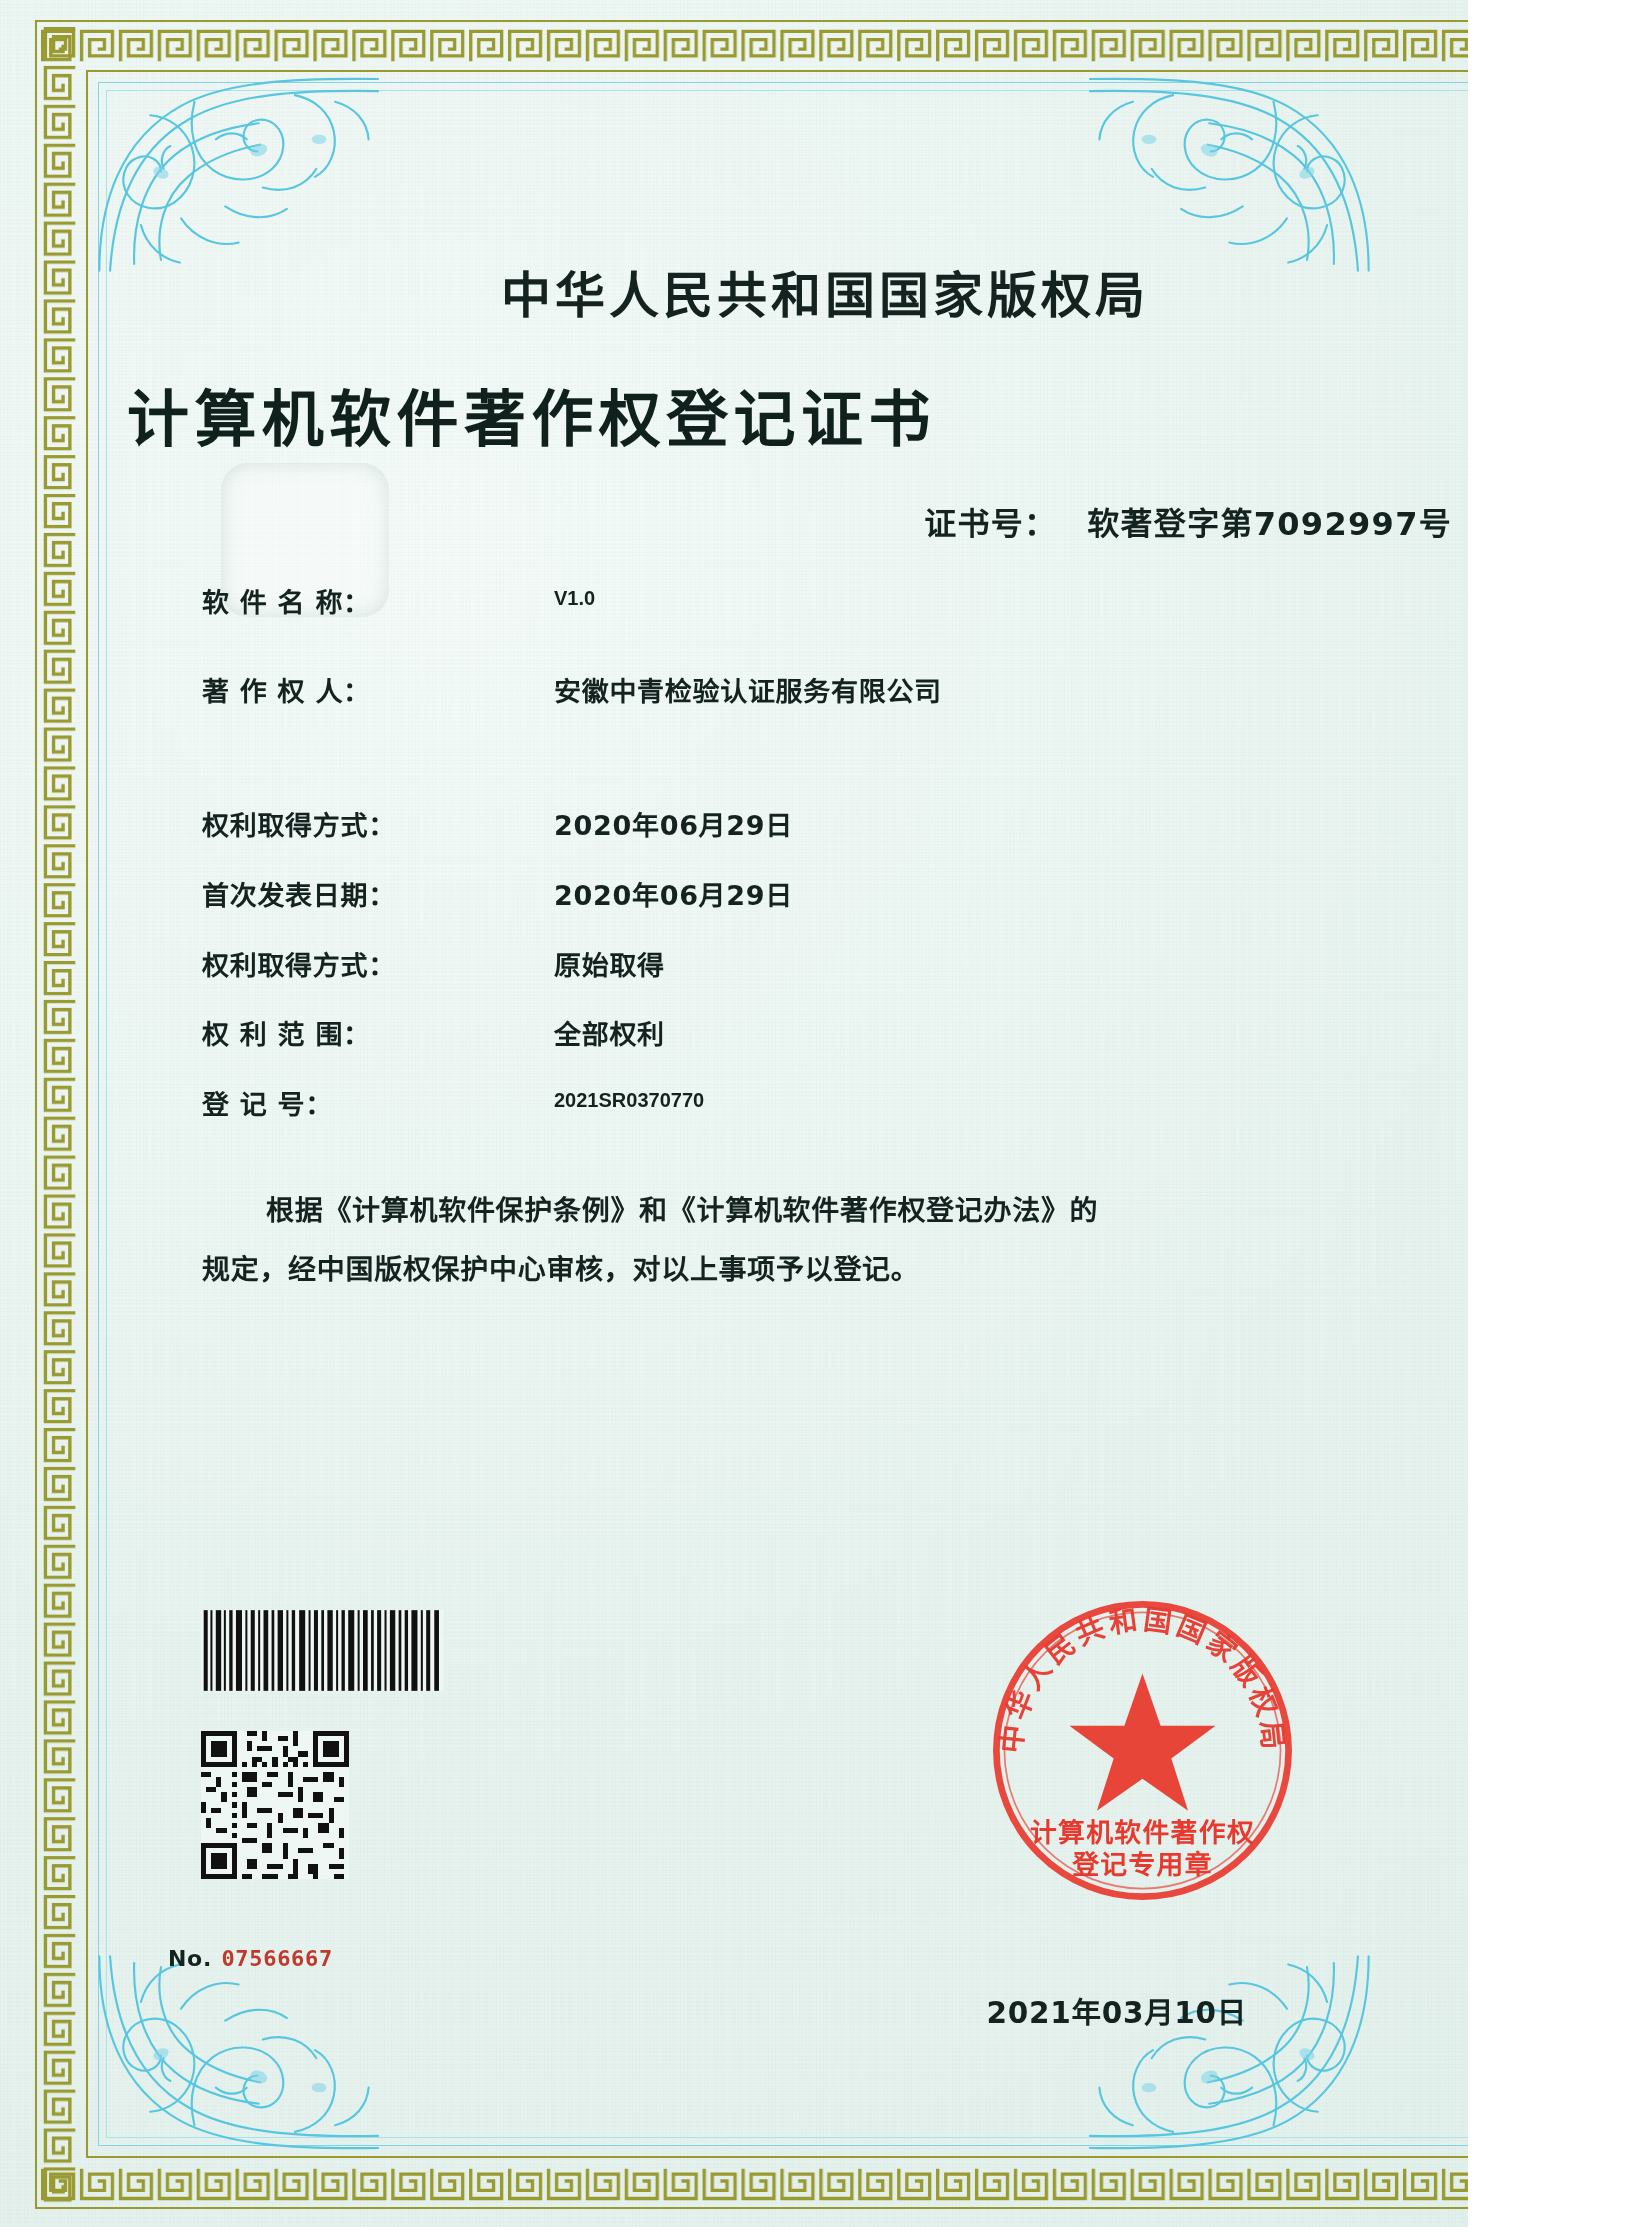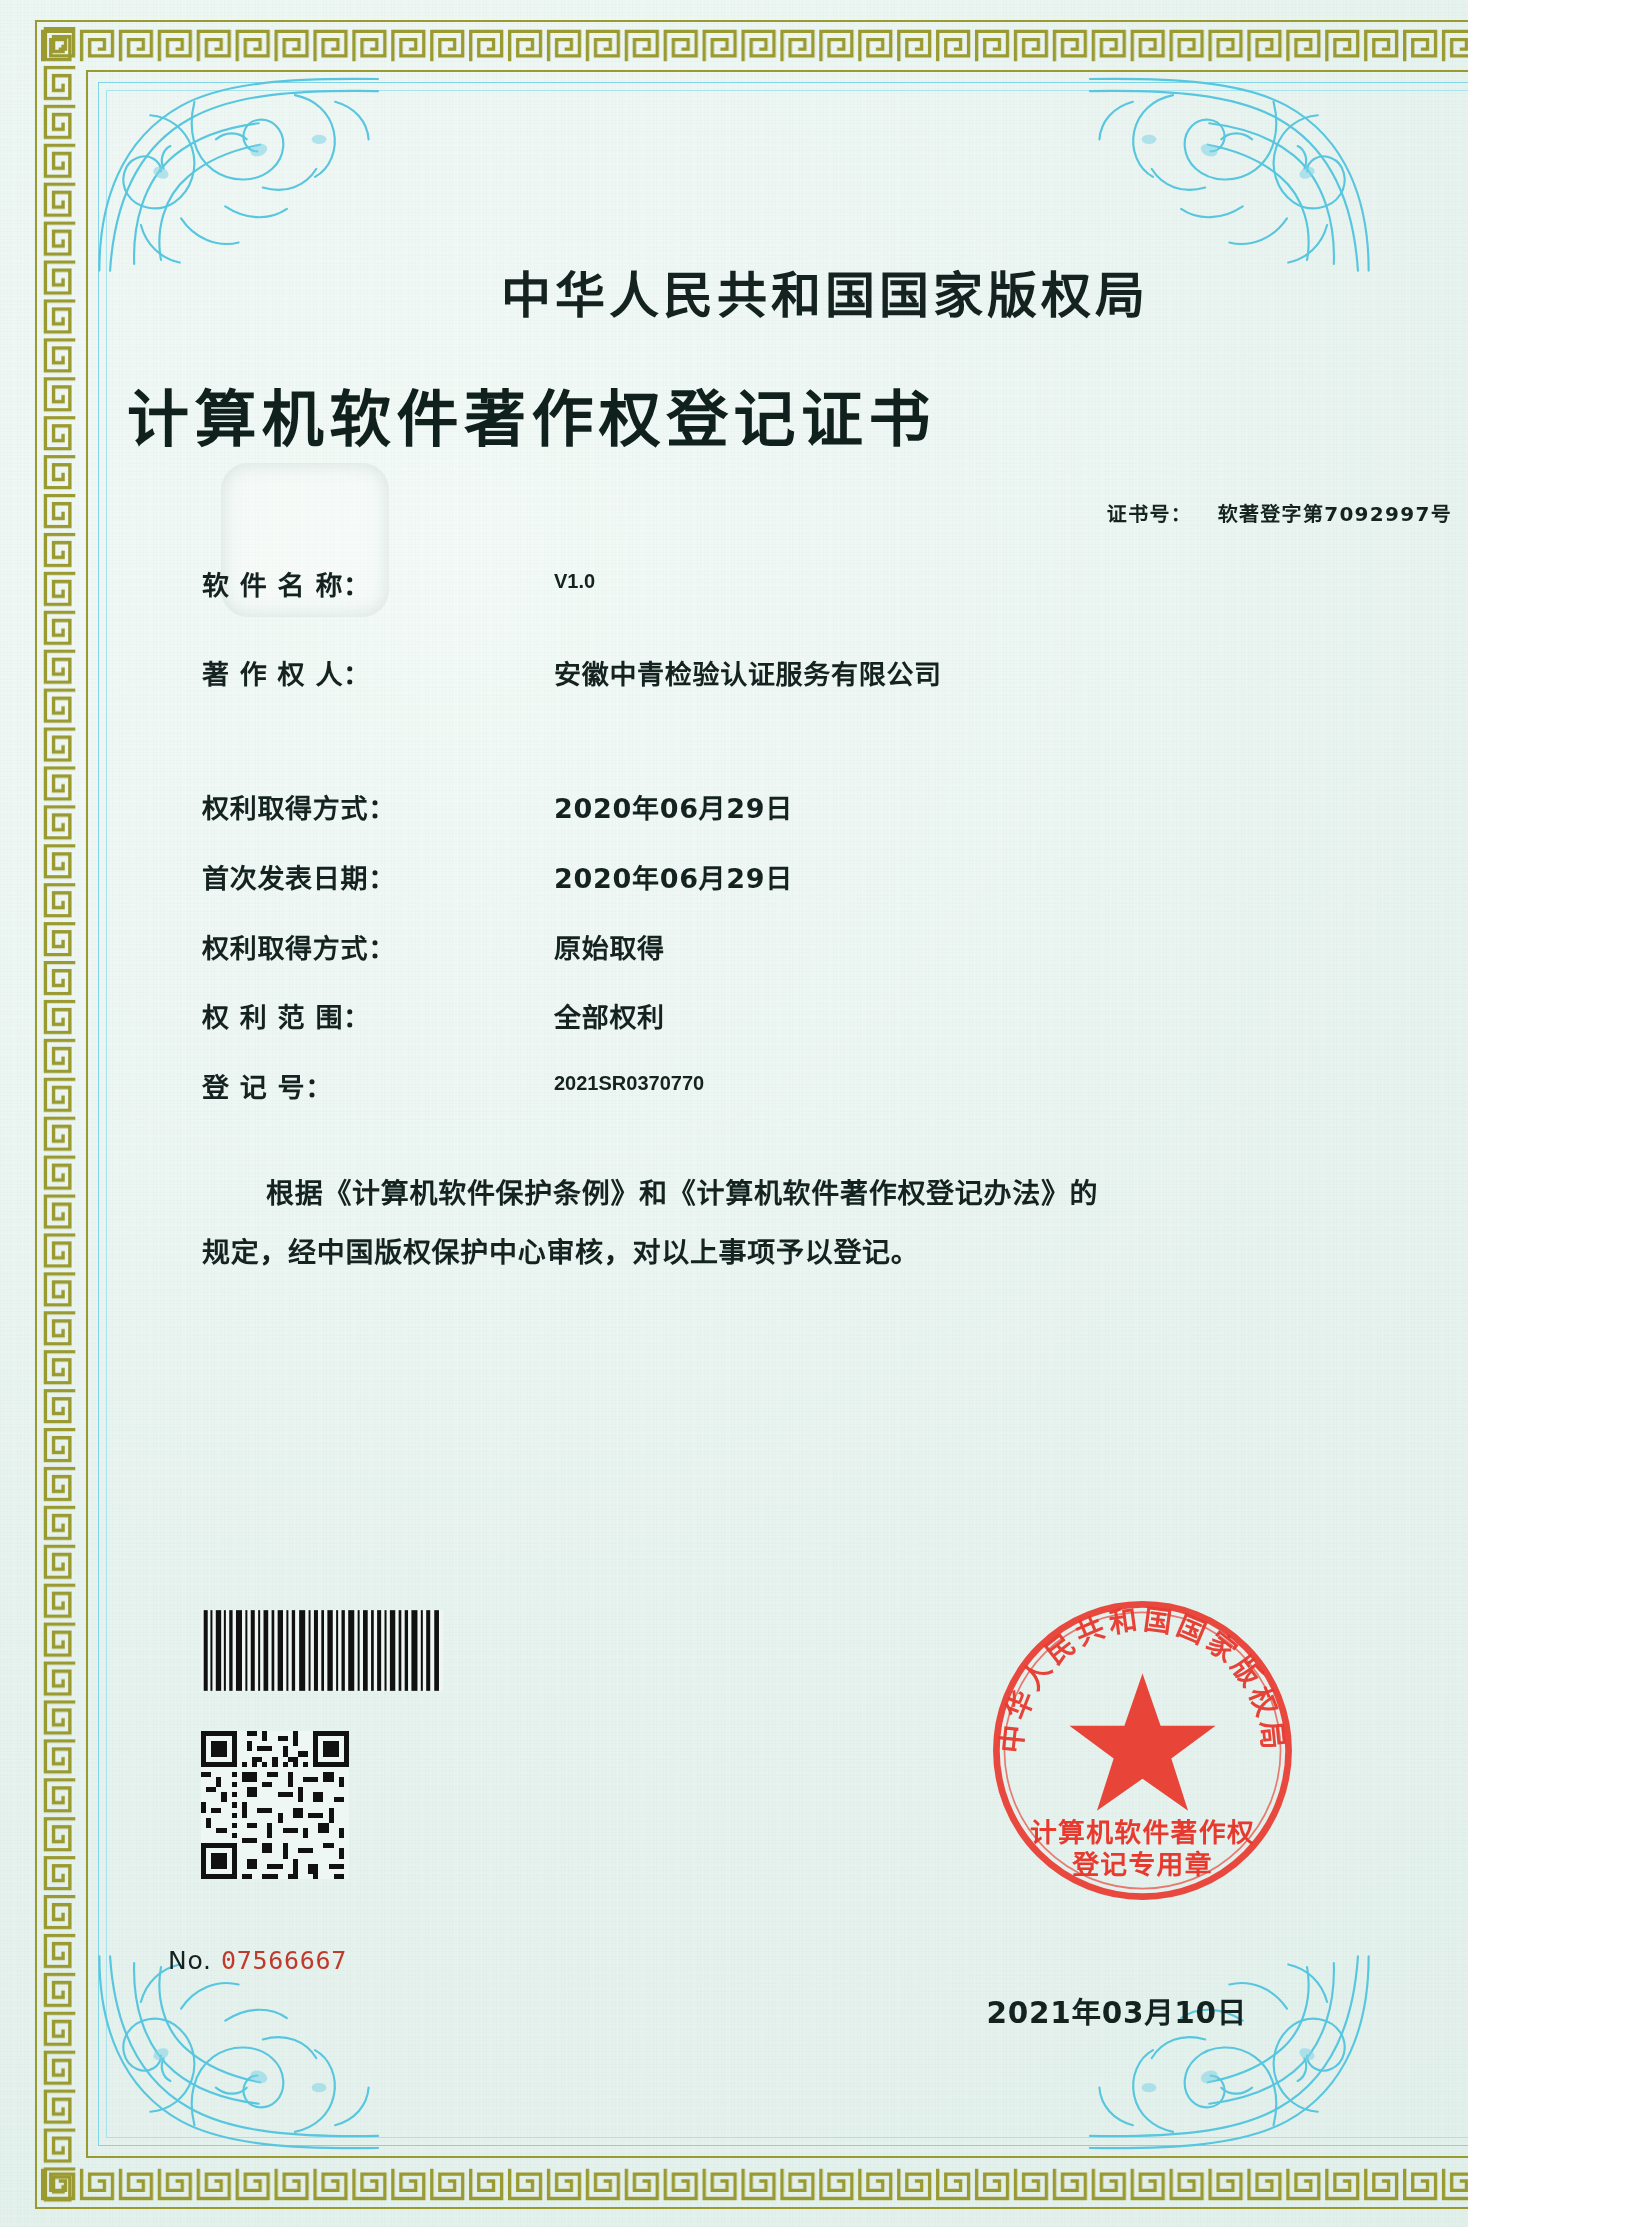--- a/index.html
+++ b/index.html
@@ -105,21 +105,21 @@
     font-size: 62px;
     letter-spacing: 5.4px;
     color: #10201c;
     margin-top: 42px;
   }
 
   .cert-no-row {
     margin-top: 39px;
     text-align: right;
     padding-right: 71px;
-    font-size: 20px;
+    font-size: 32px;
     font-weight: 700;
     color: #14231f;
     letter-spacing: 1.3px;
   }
   .cert-no-row .label { margin-right: 17.4px; }
 
   .fields { margin-top: 39px; padding-left: 75px; }
 
   .field-row {
     display: flex;
@@ -187,22 +187,22 @@
     top: 1593px;
     width: 315px;
     height: 315px;
   }
 
   
   .footer-no {
     position: absolute;
     left: 168px;
     top: 1946px;
-    font-size: 25px;
-    font-weight: 400;
+    font-size: 22px;
+    font-weight: 700;
     color: #14231f;
     letter-spacing: 0.7px;
   }
   .footer-no .num {
     font-family: "DejaVu Sans Mono", "Liberation Mono", monospace;
     color: #c0392b;
     margin-left: 9.4px;
     letter-spacing: 0.7px;
   }
   .footer-date {

